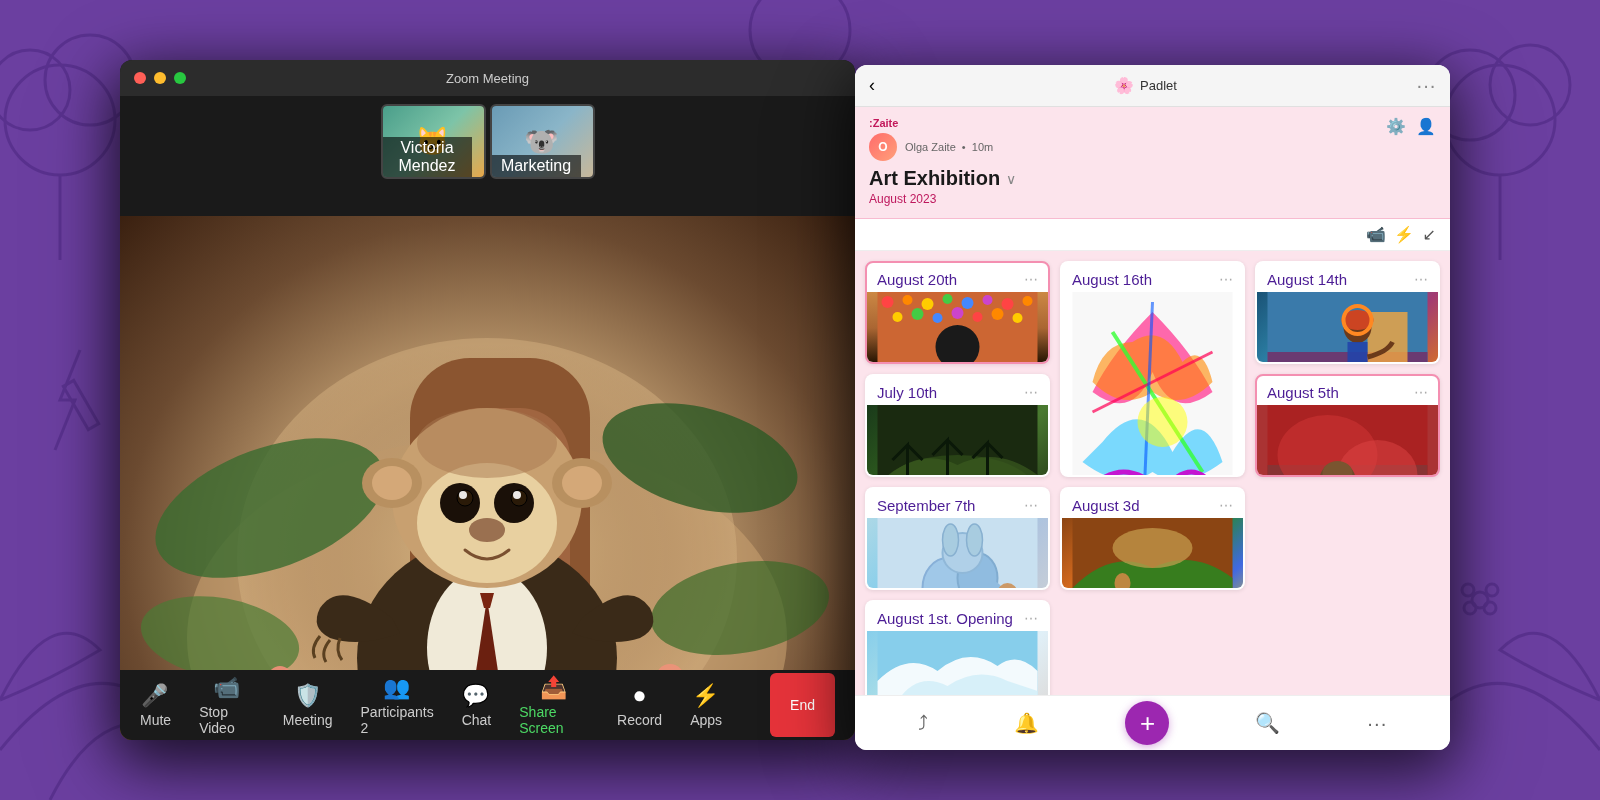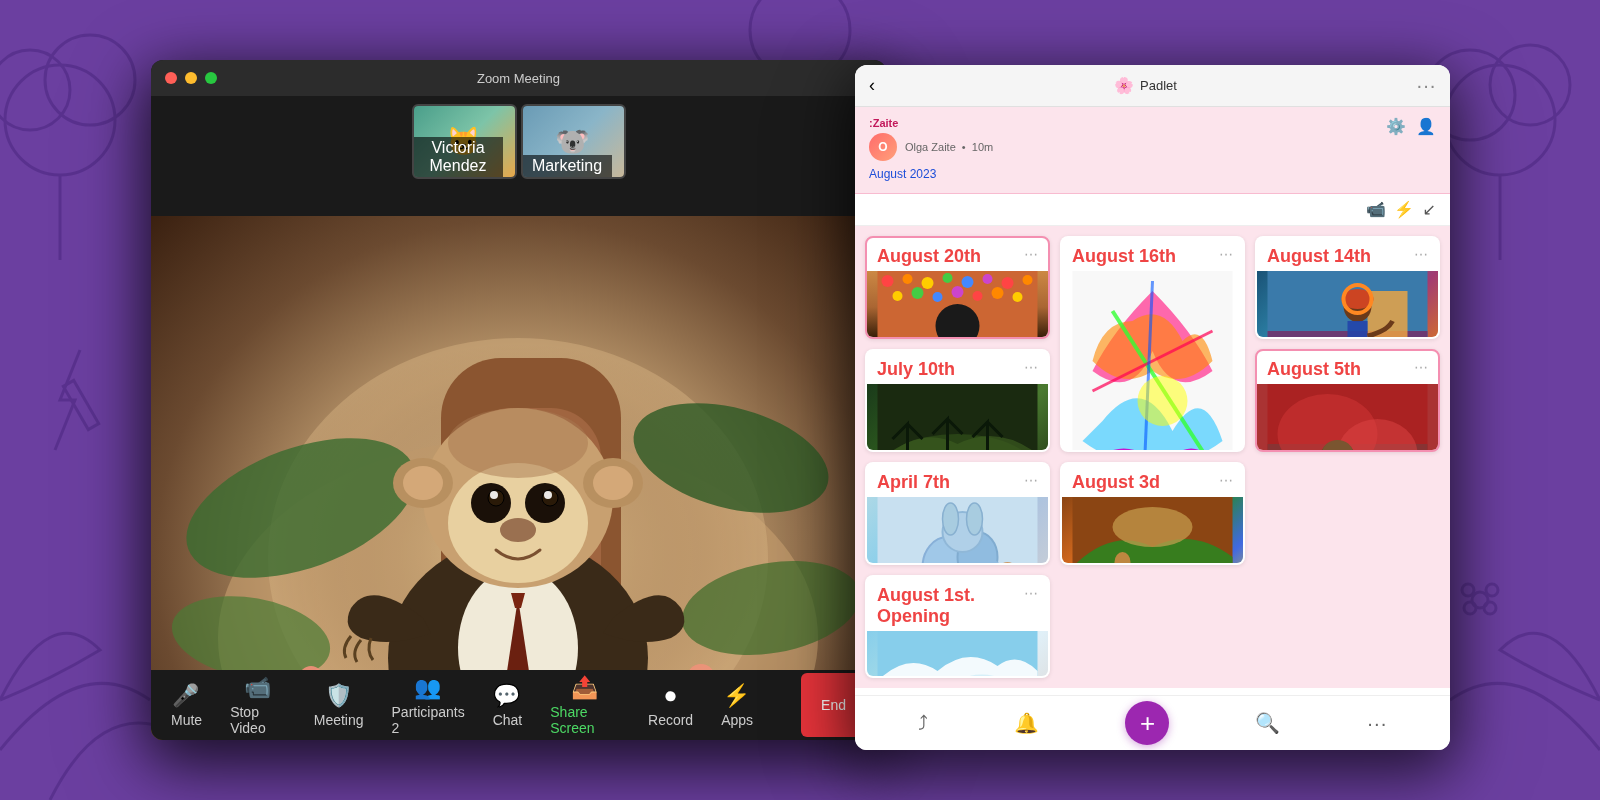--- a/index.html
+++ b/index.html
@@ -31,21 +31,20 @@
     .zoom-window {
       position: absolute;
       top: 60px;
       left: 120px;
       width: 735px;
       height: 680px;
       background: #1a1a1a;
       border-radius: 12px;
       overflow: hidden;
       box-shadow: 0 20px 60px rgba(0,0,0,0.5);
-      margin-left: 31px;
     }
     .zoom-titlebar {
       background: #2c2c2c;
       height: 36px;
       display: flex;
       align-items: center;
       padding: 0 14px;
       gap: 8px;
       position: relative;
     }
@@ -240,21 +239,21 @@
       align-items: center;
       gap: 6px;
     }
     .padlet-board-name {
       font-size: 20px;
       font-weight: 700;
       color: #1a1a1a;
     }
     .padlet-board-subtitle {
       font-size: 12px;
-      color: #1d4ed8;
+      color: #be185d;
       margin-top: 2px;
     }
     .padlet-header-actions {
       position: absolute;
       top: 10px;
       right: 14px;
       display: flex;
       gap: 10px;
     }
     .padlet-header-btn {
@@ -298,23 +297,23 @@
       border: 2px solid transparent;
     }
     .padlet-card.pink-border { border-color: #f48fb1; }
     .padlet-card-header {
       padding: 8px 10px 4px;
       display: flex;
       justify-content: space-between;
       align-items: flex-start;
     }
     .padlet-card-date {
-      font-size: 18px;
-      font-weight: 700;
-      color: #ef4444;
+      font-size: 15px;
+      font-weight: 400;
+      color: #4c1d95;
     }
     .padlet-card-menu {
       color: #aaa;
       font-size: 14px;
       cursor: pointer;
     }
     .padlet-card-img-placeholder {
       width: 100%;
       height: 120px;
       display: flex;
@@ -562,20 +561,24 @@
 
   <div class="padlet-header">
     <div class="padlet-brand">:Zaite</div>
     <div class="padlet-author-row">
       <div class="padlet-avatar">O</div>
       <div class="padlet-author-info">
         <span>Olga Zaite</span>
         &nbsp;•&nbsp;
         <span>10m</span>
       </div>
+    </div>
+    <div class="padlet-board-title">
+      <span class="padlet-board-name">Art Exhibition</span>
+      <span style="font-size:14px;color:#888;cursor:pointer">∨</span>
     </div>
     <div class="padlet-board-subtitle">August 2023</div>
     <div class="padlet-header-actions">
       <span class="padlet-header-btn">⚙️</span>
       <span class="padlet-header-btn">👤</span>
     </div>
   </div>
 
   <div class="padlet-toolbar">
     <span class="padlet-tool-btn">📹</span>
@@ -704,21 +707,21 @@
           <ellipse cx="70" cy="68" rx="15" ry="12" fill="#7a5530"></ellipse>
 
           <path d="M52,90 Q55,75 70,72 Q85,75 88,90 L88,120 L52,120Z" fill="#2a3a40" opacity="0.9"></path>
         </svg>
       </div>
 
     </div>
 
     <div class="padlet-card">
       <div class="padlet-card-header">
-        <span class="padlet-card-date">April 7th</span>
+        <span class="padlet-card-date">September 7th</span>
         <span class="padlet-card-menu">⋯</span>
       </div>
       <div class="padlet-card-img-placeholder art-jeff" style="font-size:0;">
         <svg viewBox="0 0 160 120" xmlns="http://www.w3.org/2000/svg" width="100%" height="100%">
           <rect width="160" height="120" fill="#c8e0f0"></rect>
 
           <ellipse cx="70" cy="70" rx="25" ry="30" fill="#a0c8e8" stroke="#88b0d8" stroke-width="2"></ellipse>
           <ellipse cx="100" cy="60" rx="20" ry="25" fill="#90bce0" stroke="#80acd0" stroke-width="2"></ellipse>
 
           <circle cx="85" cy="35" r="20" fill="#b0d0e8" stroke="#90b8d8" stroke-width="2"></circle>

